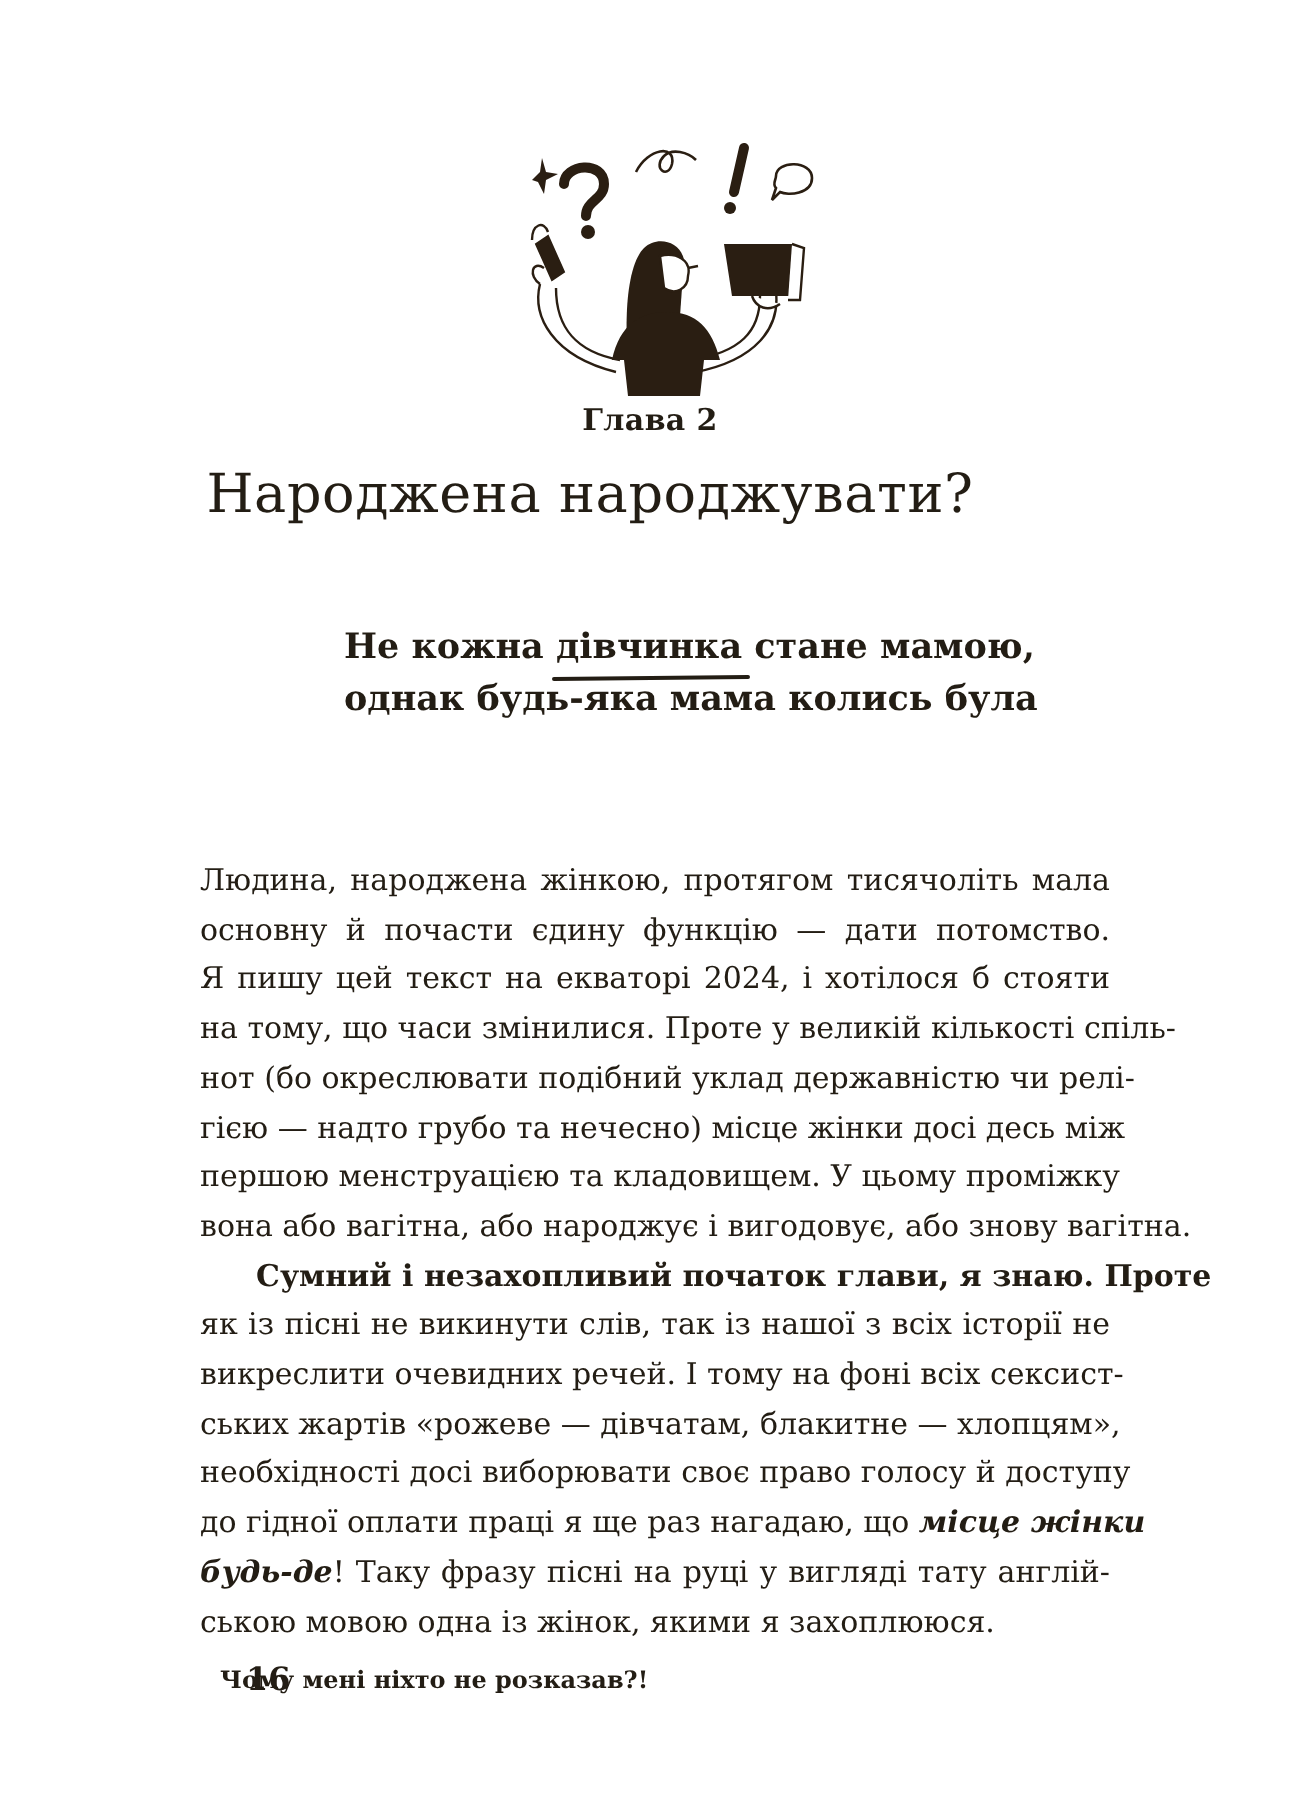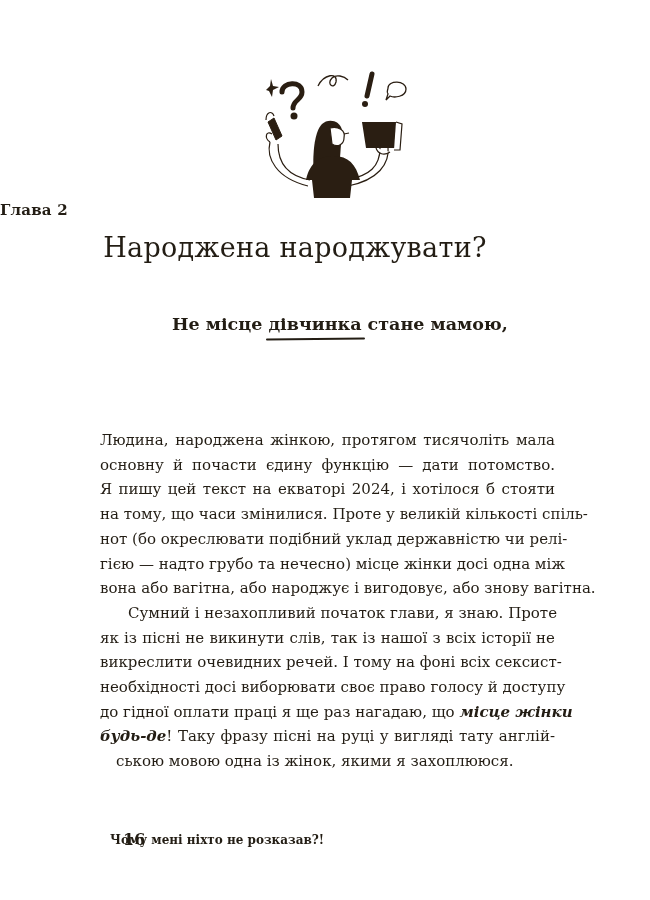--- a/index.html
+++ b/index.html
@@ -1,34 +1,34 @@
 <!DOCTYPE html>
 <html><head>
   <meta charset="utf-8">
   <style>
     html, body { margin: 0; padding: 0; background: #ffffff; }
     body { width: 650px; height: 900px; position: relative; overflow: hidden;
       font-family: "DejaVu Serif", "Liberation Serif", serif; color: #231d14; }
     .illustration { position: absolute; left: 248px; top: 68px; width: 160px; height: 130px; }
-    .chapter-label { position: absolute; top: 201px; left: 0; width: 650px; text-align: left;
+    .chapter-label { position: absolute; top: 201px; left: 0; width: 650px; text-align: center;
       font-size: 15px; font-weight: bold; letter-spacing: 0.2px; }
     .chapter-title { position: absolute; top: 232px; left: 0; width: 590px; text-align: center;
       font-size: 27px; font-weight: normal; letter-spacing: 0.3px; }
     .pull-quote { position: absolute; left: 172px; top: 311px; width: 340px;
       font-size: 17.5px; font-weight: bold; line-height: 26px; }
     .pull-quote .line { display: block; white-space: nowrap; }
     .ul { position: relative; display: inline-block; }
     .ul::after { content: ""; position: absolute; left: -2px; right: -4px; bottom: -3px; height: 2px;
       background: #231d14; border-radius: 2px; transform: rotate(-0.6deg); }
     .body-text { position: absolute; left: 100px; top: 428px; width: 455px;
       font-size: 15px; line-height: 24.7px; }
     .body-text p { margin: 0; text-align: justify; text-align-last: auto; }
     .body-text .line { display: block; text-align: justify; text-align-last: justify; white-space: nowrap; }
-    .body-text .line.last { text-align-last: left; margin-left: 16px; }
-    .indent { text-indent: 28px; }
+    .body-text .line.last { text-align-last: left; }
+    .indent { text-indent: 28px; font-weight: bold; }
     .em-bold { font-style: italic; font-weight: bold; }
     .footer { position: absolute; top: 830px; left: 100px; width: 455px; height: 24px; }
     .page-number { position: absolute; left: 23px; top: 0; font-size: 16px; font-weight: bold; }
     .running-title { position: absolute; left: 0; width: 455px; top: 3px; text-align: left;
       font-size: 12px; font-weight: bold; padding-left: 10px; }
   </style>
 </head>
 <body>
 
 <div class="illustration">
@@ -80,37 +80,40 @@
         <path d="M128 80 C130 86 136 88 142 84" fill="#fff" stroke-width="1.2"></path>
       </g>
     </g>
   </svg>
 </div>
 
 <div class="chapter-label">Глава 2</div>
 <div class="chapter-title">Народжена народжувати?</div>
 
 <div class="pull-quote">
-  <span class="line"><span>Не місце </span><span class="ul">дівчинка</span><span> стане мамою,</span></span>
+  <span class="line"><span>Не кожна </span><span class="ul">дівчинка</span><span> стане мамою,</span></span>
+  <span class="line"><span>однак будь-яка мама колись була</span></span>
 </div>
 
 <div class="body-text">
   <p>
     <span class="line">Людина, народжена жінкою, протягом тисячоліть мала</span>
     <span class="line">основну й почасти єдину функцію — дати потомство.</span>
     <span class="line">Я пишу цей текст на екваторі 2024, і хотілося б стояти</span>
     <span class="line">на тому, що часи змінилися. Проте у великій кількості спіль-</span>
     <span class="line">нот (бо окреслювати подібний уклад державністю чи релі-</span>
-    <span class="line">гією — надто грубо та нечесно) місце жінки досі одна між</span>
+    <span class="line">гією — надто грубо та нечесно) місце жінки досі десь між</span>
+    <span class="line">першою менструацією та кладовищем. У цьому проміжку</span>
     <span class="line">вона або вагітна, або народжує і вигодовує, або знову вагітна.</span>
   </p>
   <p>
     <span class="line indent">Сумний і незахопливий початок глави, я знаю. Проте</span>
     <span class="line">як із пісні не викинути слів, так із нашої з всіх історії не</span>
     <span class="line">викреслити очевидних речей. І тому на фоні всіх сексист-</span>
+    <span class="line">ських жартів «рожеве — дівчатам, блакитне — хлопцям»,</span>
     <span class="line">необхідності досі виборювати своє право голосу й доступу</span>
     <span class="line"><span>до гідної оплати праці я ще раз нагадаю, що </span><span class="em-bold">місце жінки</span></span>
     <span class="line"><span class="em-bold">будь-де</span><span>! Таку фразу пісні на руці у вигляді тату англій-</span></span>
     <span class="line last">ською мовою одна із жінок, якими я захоплююся.</span>
   </p>
 </div>
 
 <div class="footer">
   <span class="page-number">16</span>
   <span class="running-title">Чому мені ніхто не розказав?!</span>

